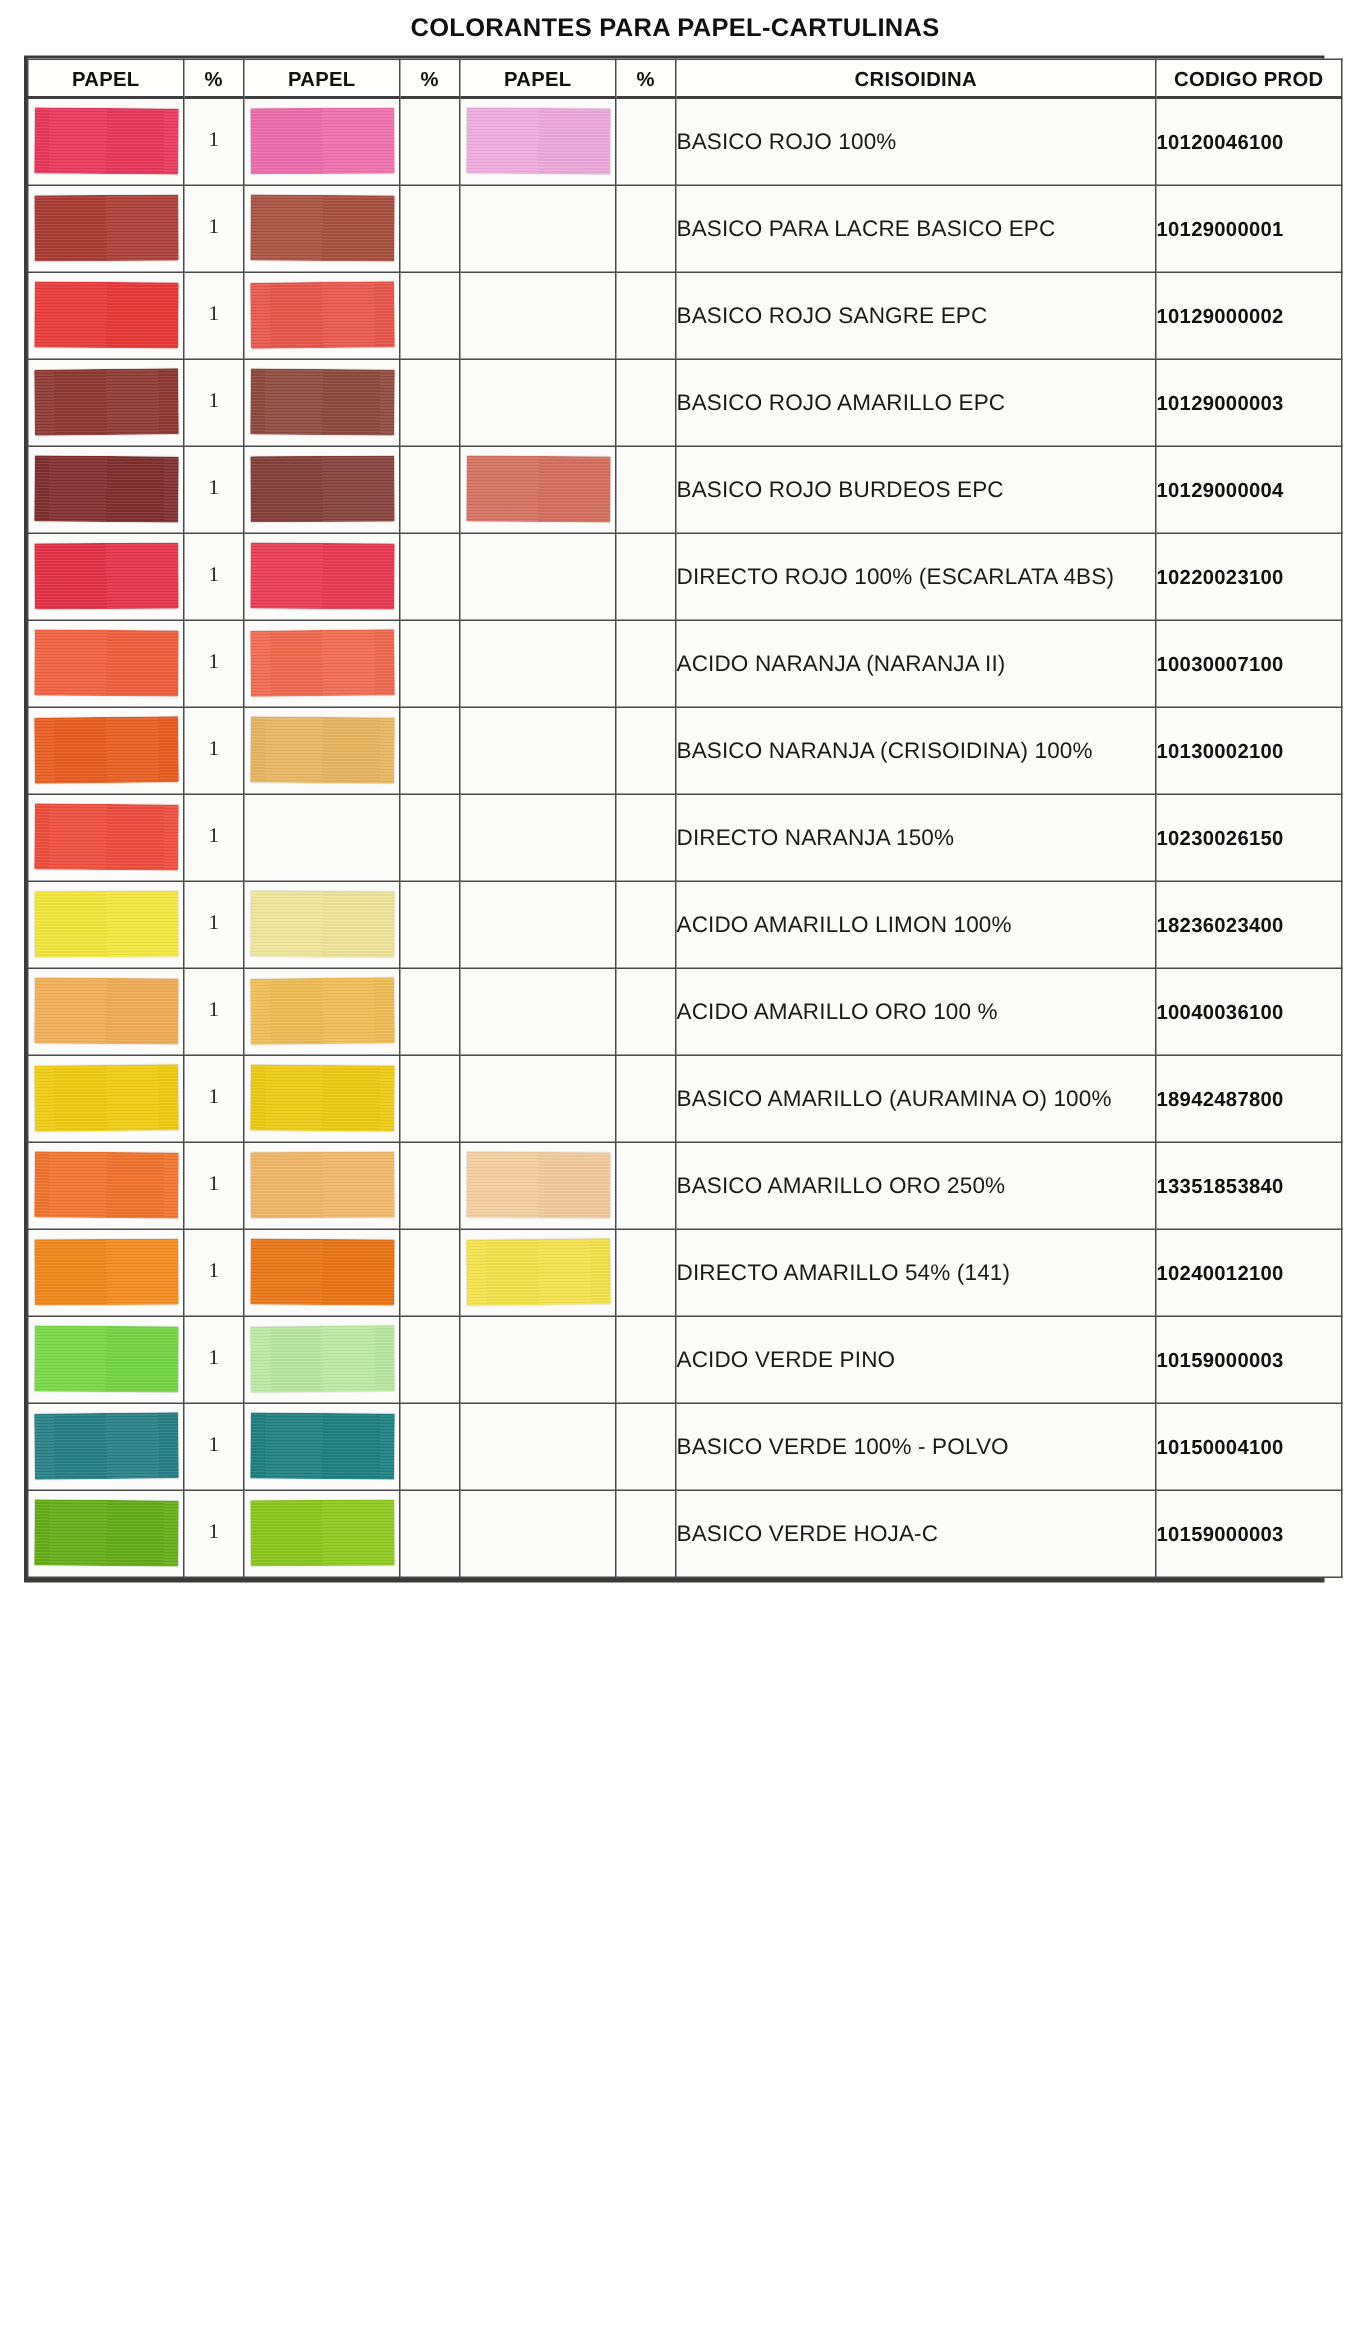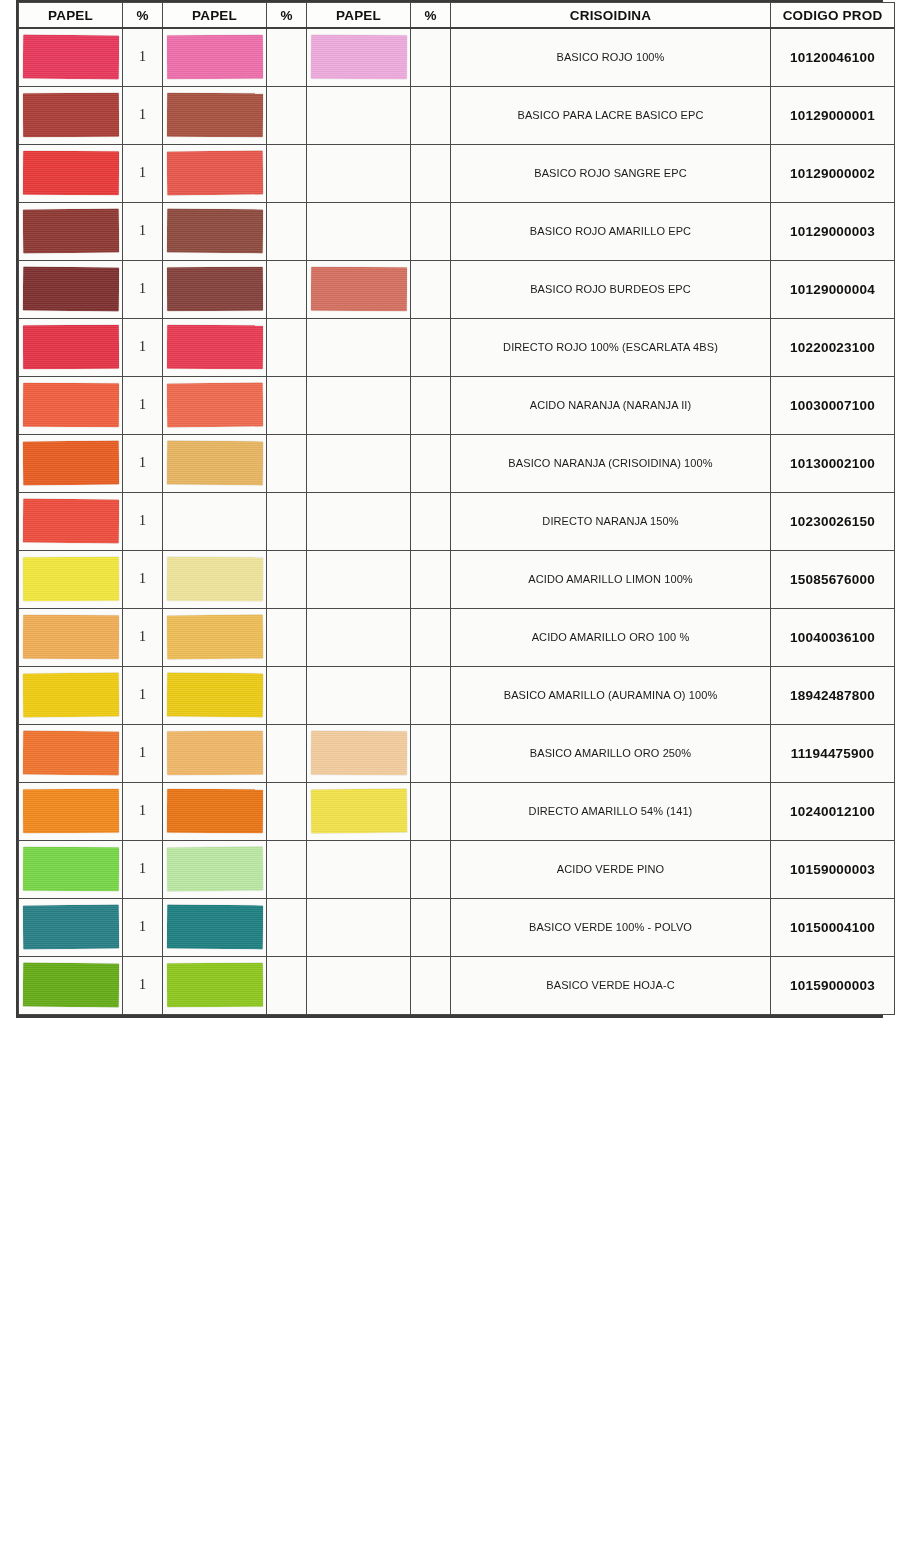--- a/index.html
+++ b/index.html
@@ -106,40 +106,40 @@
   }
 
   .pct-cell {
     text-align: center;
     font-size: 14px;
     color: #1b1b1b;
     font-family: "Liberation Serif", serif;
   }
 
   .desc-cell {
-    text-align: center;
-    font-size: 11px;
+    text-align: left;
+    font-size: 15px;
     color: #1a1a1a;
     letter-spacing: 0.1px;
     padding: 0 6px;
   }
 
   .code-cell {
-    text-align: center;
     font-size: 13.5px;
     font-weight: bold;
     color: #111111;
     letter-spacing: 0.2px;
   }
 </style>
 </head>
 <body>
 
 <div class="page">
 
+  <div class="doc-title">COLORANTES PARA PAPEL-CARTULINAS</div>
 
   <div class="table-wrap">
     <table class="chart">
       <colgroup>
         <col class="c-papel">
           <col class="c-pct">
         <col class="c-papel">
           <col class="c-pct">
         <col class="c-papel">
           <col class="c-pct">
@@ -310,21 +310,21 @@
             <td class="pct-cell">1</td>
             <td class="swatch-cell">
               <span class="swatch sk-d" style="background-color: rgb(238, 228, 154);"></span>
             </td>
             <td class="pct-cell"></td>
             <td class="swatch-cell">
               <span class="swatch sk-a empty"></span>
             </td>
             <td class="pct-cell"></td>
             <td class="desc-cell">ACIDO AMARILLO LIMON 100%</td>
-            <td class="code-cell">15085676000</td>
+            <td class="code-cell">18236023400</td>
           </tr>
           <tr>
             <td class="swatch-cell">
               <span class="swatch sk-d" style="background-color: rgb(240, 173, 86);"></span>
             </td>
             <td class="pct-cell">1</td>
             <td class="swatch-cell">
               <span class="swatch sk-a" style="background-color: rgb(238, 189, 85);"></span>
             </td>
             <td class="pct-cell"></td>
@@ -358,21 +358,21 @@
             <td class="pct-cell">1</td>
             <td class="swatch-cell">
               <span class="swatch sk-c" style="background-color: rgb(240, 183, 103);"></span>
             </td>
             <td class="pct-cell"></td>
             <td class="swatch-cell">
               <span class="swatch sk-d" style="background-color: rgb(242, 204, 158);"></span>
             </td>
             <td class="pct-cell"></td>
             <td class="desc-cell">BASICO AMARILLO ORO 250%</td>
-            <td class="code-cell">11194475900</td>
+            <td class="code-cell">13351853840</td>
           </tr>
           <tr>
             <td class="swatch-cell">
               <span class="swatch sk-c" style="background-color: rgb(242, 137, 28);"></span>
             </td>
             <td class="pct-cell">1</td>
             <td class="swatch-cell">
               <span class="swatch sk-d" style="background-color: rgb(234, 116, 21);"></span>
             </td>
             <td class="pct-cell"></td>

